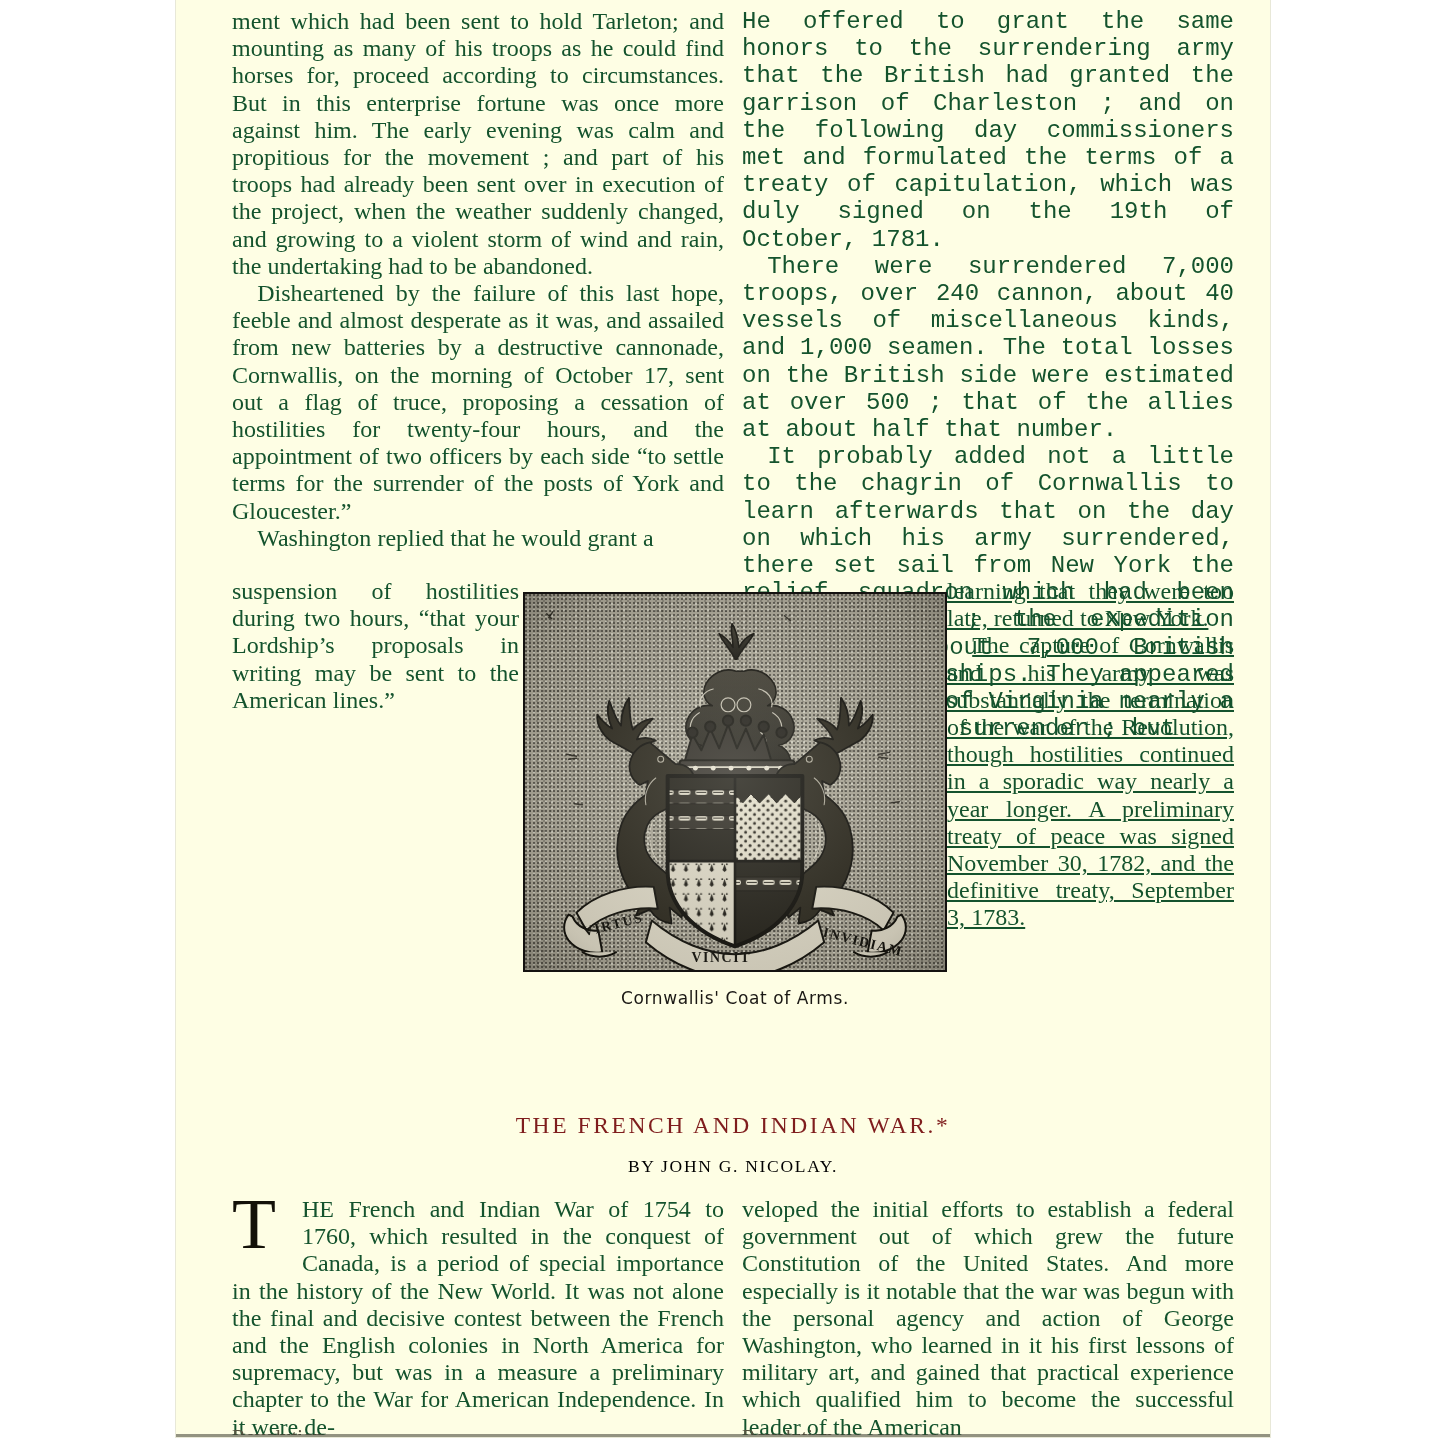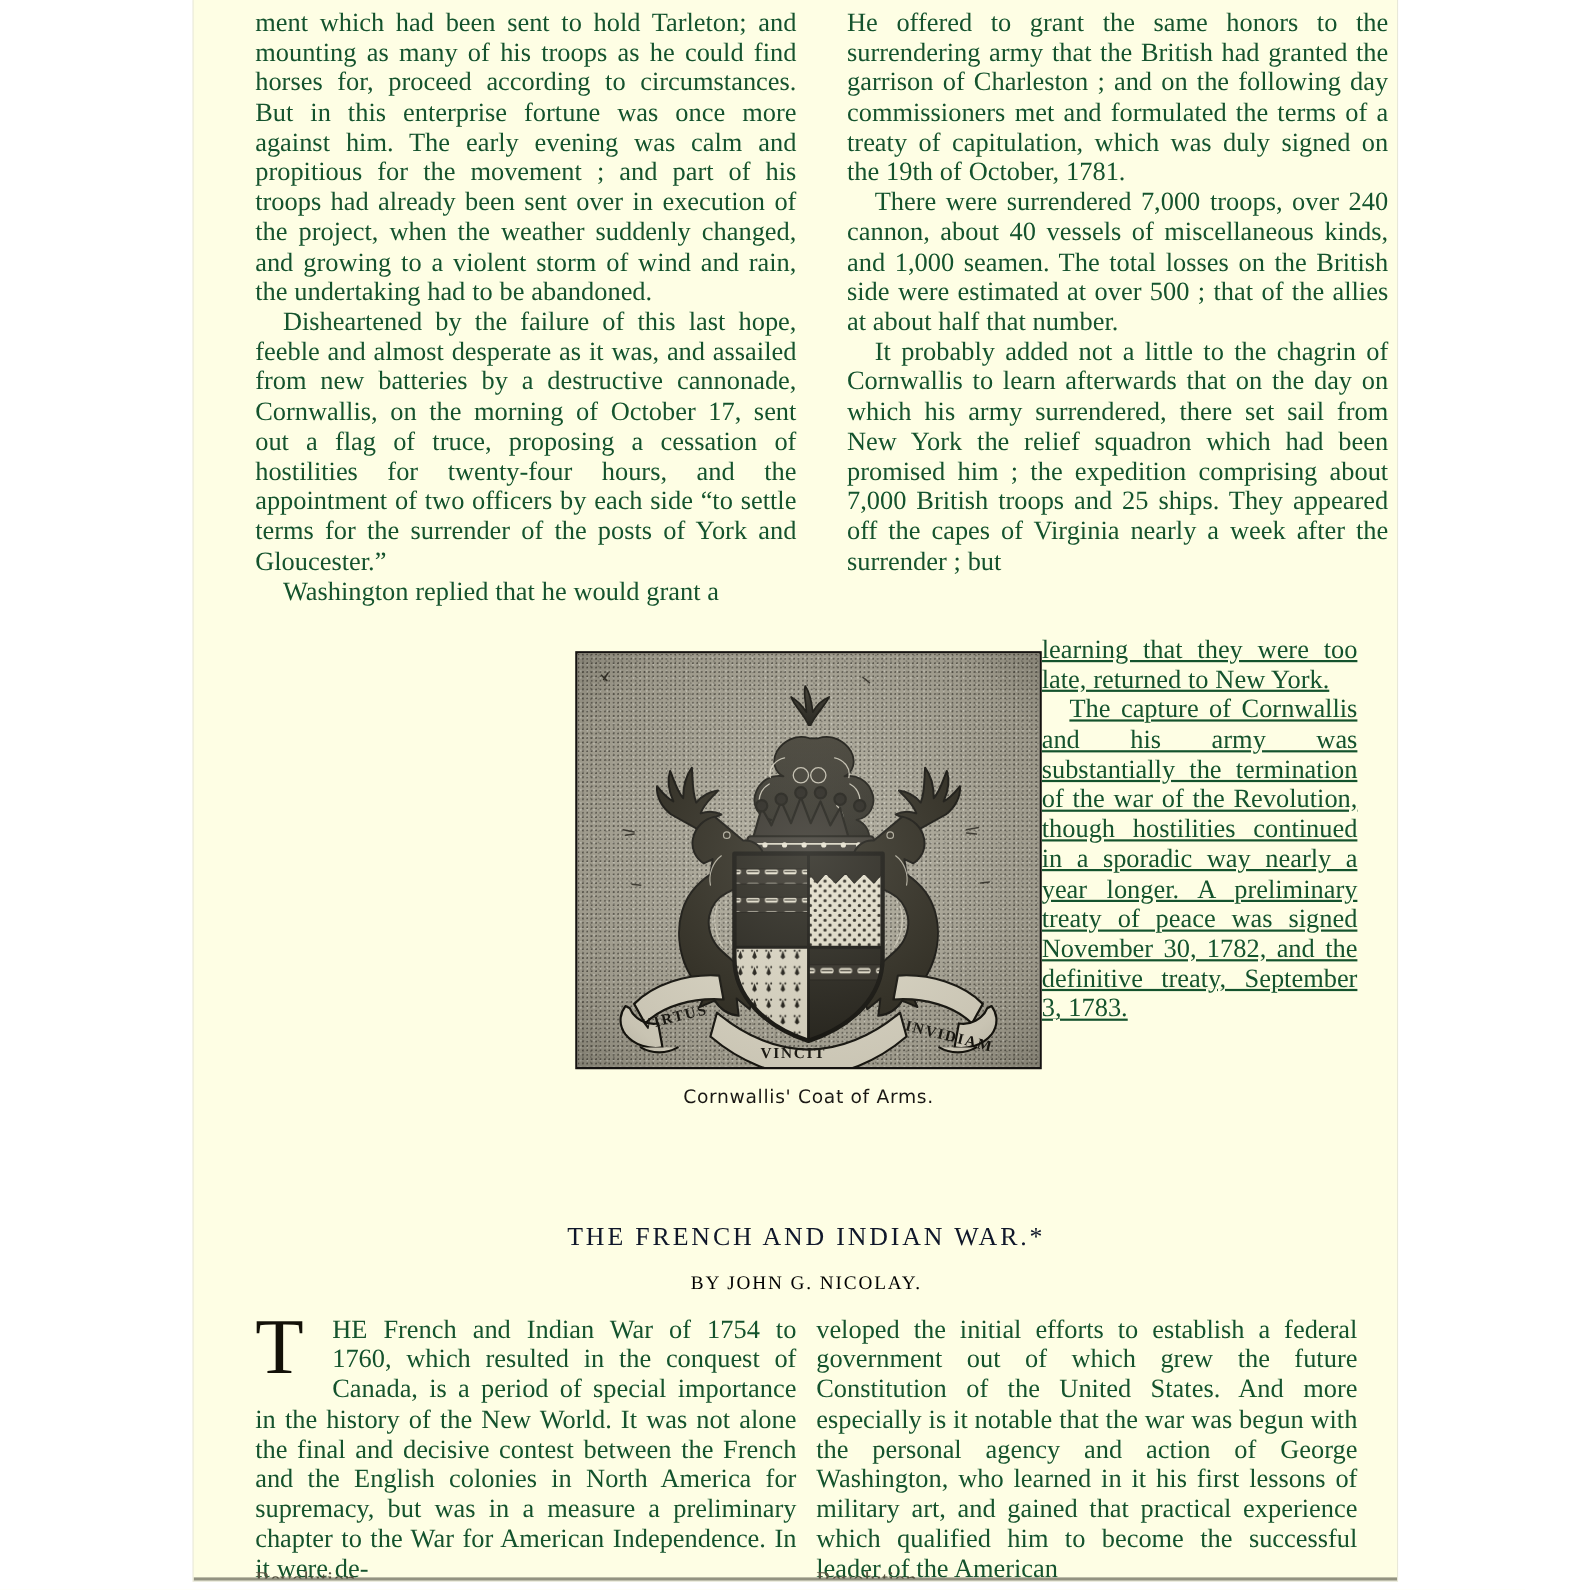--- a/index.html
+++ b/index.html
@@ -48,21 +48,21 @@
     overflow: hidden;
     height: 11px;
     font-size: 20.6px;
     line-height: 27.2px;
     color: #5d5a4e;
     white-space: nowrap;
   }
 
   
   #col-left-upper  { left: 56px;  top: 8px; width: 492px; }
-  #col-right-upper { left: 594px; top: 8px; width: 492px; }
+  #col-right-upper { left: 566px; top: 8px; width: 492px; font-family: Liberation Mono, monospace; }
 
   
   #col-left-narrow  { left: 56px;  top: 578px; width: 287px; }
   #col-right-narrow { left: 771px; top: 578px; width: 287px; text-decoration: underline; }
 
   
   #figure {
     position: absolute;
     left: 347px;
     top: 592px;
@@ -109,21 +109,21 @@
   #article-head {
     position: absolute;
     left: 56px;
     top: 1112px;
     width: 1002px;
     text-align: center;
   }
   #article-title {
     font-size: 23.5px;
     letter-spacing: 2.6px;
-    color: #0f172a;
+    color: #7f1d1d;
     font-variant: normal;
   }
   #article-byline {
     margin-top: 17px;
     font-size: 17.5px;
     letter-spacing: 1.7px;
     color: #000000;
   }
 
   
@@ -170,20 +170,21 @@
     <p>Washington replied that he would grant a</p>
   </div>
 
   <div class="col" id="col-right-upper">
     <p class="noindent">He offered to grant the same honors to the surrendering army that the British had granted the garrison of Charleston ; and on the following day commissioners met and formulated the terms of a treaty of capitulation, which was duly signed on the 19th of October, 1781.</p>
     <p>There were surrendered 7,000 troops, over 240 cannon, about 40 vessels of miscellaneous kinds, and 1,000 seamen.  The total losses on the British side were estimated at over 500 ; that of the allies at about half that number.</p>
     <p>It probably added not a little to the chagrin of Cornwallis to learn afterwards that on the day on which his army surrendered, there set sail from New York the relief squadron which had been promised him ; the expedition comprising about 7,000 British troops and 25 ships.  They appeared off the capes of Virginia nearly a week after the surrender ; but</p>
   </div>
 
   <div class="col" id="col-left-narrow">
+    <p class="noindent">suspension of hostilities during two hours, “that your Lordship’s proposals in writing may be sent to the American lines.”</p>
   </div>
 
   <div class="col" id="col-right-narrow">
     <p class="noindent">learning that they were too late, returned to New York.</p>
     <p>The capture of Cornwallis and his army was substantially the termination of the war of the Revolution, though hostilities continued in a sporadic way nearly a year longer.  A preliminary treaty of peace was signed November 30, 1782, and the definitive treaty, September 3, 1783.</p>
   </div>
 
   <div id="figure">
     <div id="figure-frame">
       <div class="halftone"></div>

